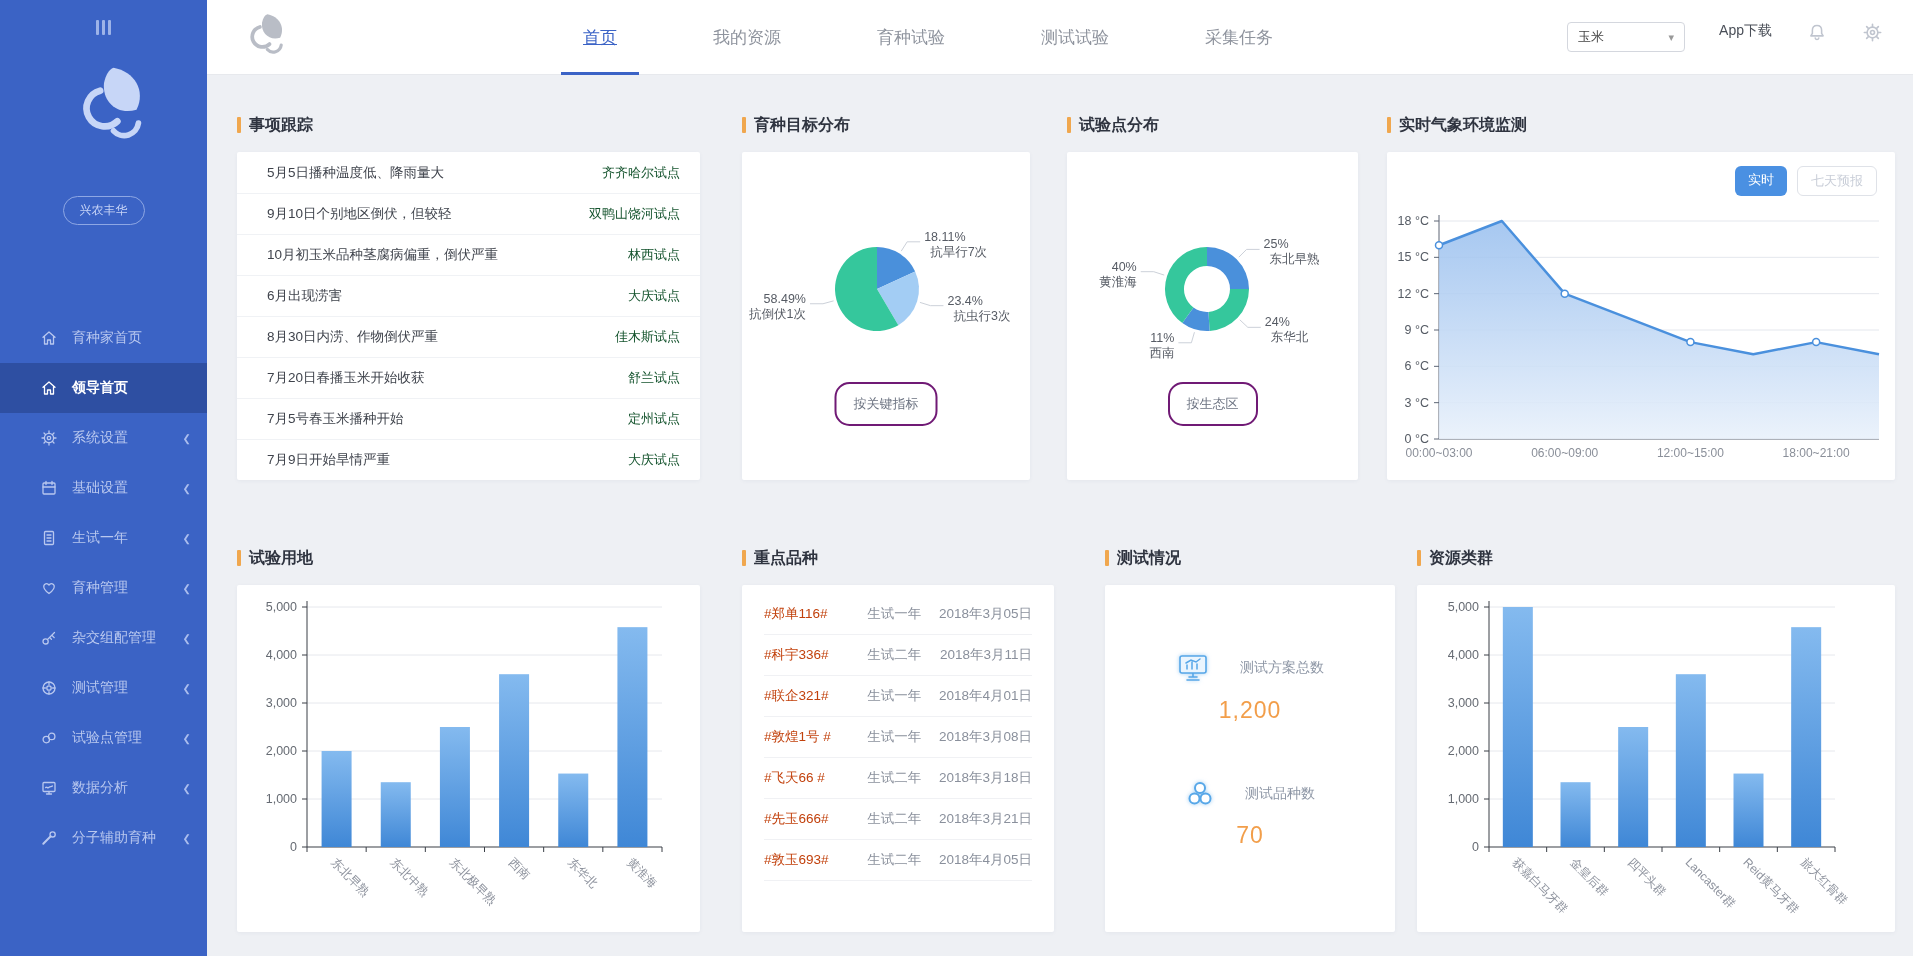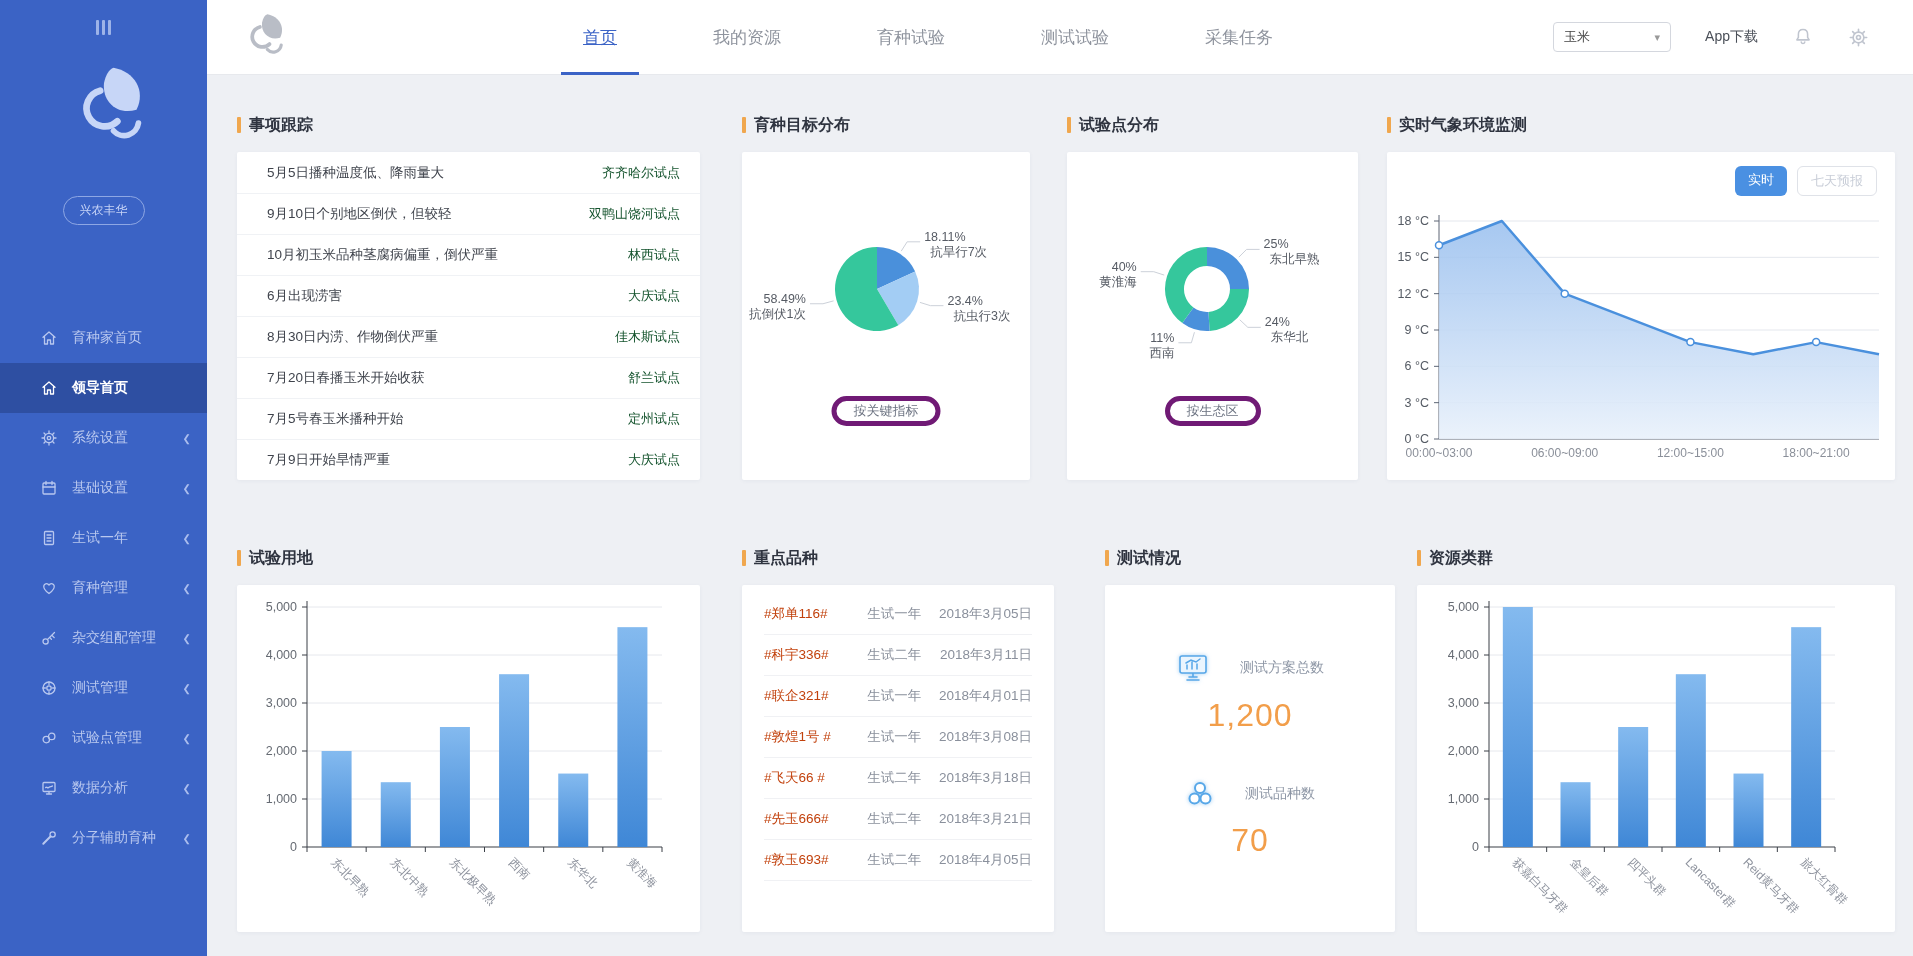--- a/index.html
+++ b/index.html
@@ -19,61 +19,61 @@
   .mi-icon svg { width:18px; height:18px; stroke:currentColor; fill:none; stroke-width:1.3; stroke-linecap:round; stroke-linejoin:round; }
   .mi-chevron { position:absolute; right:16px; font-size:10px; color:#aabdee; }
 
   
   .topbar { position:absolute; left:207px; top:0; width:1706px; height:75px; background:#fff; border-bottom:1px solid #e7e9ed; display:flex; align-items:center; }
   .top-logo { margin-left:28px; width:60px; flex:none; }
   .tabs { display:flex; height:75px; margin-left:240px; }
   .tab { position:relative; height:75px; line-height:75px; font-size:17px; color:#8f949e; margin:0 48px; cursor:pointer; white-space:nowrap; }
   .tab.active { color:#3b63c6;text-decoration:underline; }
   .tab.active::after { content:""; position:absolute; left:50%; transform:translateX(-50%); bottom:0; width:78px; height:3px; background:#3b63c6; }
-  .top-right { margin-left:auto; display:flex; align-items:center; gap:34px; padding-right:44px; }
+  .top-right { margin-left:auto; display:flex; gap:34px; padding-right:30px; }
   .crop-select { width:118px; height:30px; border:1px solid #d4d7de; border-radius:4px; display:flex; align-items:center; font-size:13px; color:#444; padding:0 10px; cursor:pointer; background:#fff; }
   .crop-select .caret { margin-left:auto; color:#999; font-size:11px; }
   .app-dl { font-size:14px; color:#4a4f58; cursor:pointer; }
   .top-ic { cursor:pointer; display:flex; }
   .top-ic svg { stroke:#c0c5cf; fill:none; stroke-width:1.4; stroke-linecap:round; stroke-linejoin:round; }
 
   
   .main { position:absolute; left:207px; top:75px; width:1706px; height:881px; background:#eef0f4; }
   .panel { position:absolute; }
   .p-title { display:flex; align-items:center; height:26px; font-size:16px; color:#2f3440; font-weight:bold; margin-bottom:14px; }
   .tmark { width:4px; height:16px; background:#f0a74e; border-radius:1px; margin-right:8px; }
   .card { position:relative; background:#fff; border-radius:2px; box-shadow:0 1px 4px rgba(30,50,90,.05); }
 
   
   .ev-row { height:41px; display:flex; align-items:center; padding:0 20px 0 30px; font-size:13.5px; border-top:1px solid #f0f2f5; cursor:default; }
   .ev-row:first-child { border-top:none; }
   .ev-text { color:#3f434c; }
   .ev-site { margin-left:auto; color:#14532d; font-size:13px; }
 
   
-  .pill-btn { position:absolute; left:50%; transform:translateX(-50%); bottom:54px; border:5px solid #701a75; color:#6b7280; background:#fff; border-radius:15px; font-size:13px; padding:1px 17px; cursor:pointer; white-space:nowrap; }
+  .pill-btn { position:absolute; left:50%; transform:translateX(-50%); bottom:54px; border:2px solid #701a75; color:#6b7280; background:#fff; border-radius:15px; font-size:13px; padding:11px 17px; cursor:pointer; white-space:nowrap; }
   .chart { position:absolute; inset:0; }
 
   
   .wx-toggle { position:absolute; top:14px; right:18px; display:flex; gap:10px; z-index:2; }
   .wx-btn { font-size:13px; border-radius:6px; padding:5px 13px; cursor:pointer; }
   .wx-btn.on { background:#4a90e2; color:#fff; }
   .wx-btn.off { background:#fff; color:#c9ced8; border:1px solid #dfe2e8; }
 
   
   .vt-row { height:41px; display:grid; grid-template-columns:1.25fr 1fr 1.35fr; align-items:center; margin:0 22px; border-bottom:1px solid #f0f1f4; font-size:13.5px; cursor:default; }
   .vt-name { color:#c2410c; }
   .vt-stage { color:#8a909c; text-align:center; }
   .vt-date { color:#8a909c; text-align:right; }
   .vt-wrap { padding-top:9px; }
 
   
   .stat { position:absolute; left:0; width:100%; text-align:center; }
   .stat-head { display:flex; align-items:center; justify-content:center; gap:30px; color:#8d96a5; font-size:14px; }
-  .stat-val { margin-top:14px; color:#f29e4a; font-size:32px; letter-spacing:1px; }
+  .stat-val { margin-top:14px; color:#f29e4a; font-size:23px; letter-spacing:1px; }
   .stat svg { filter:drop-shadow(0 0 2px rgba(90,170,235,.55)); }
 </style>
 </head>
 <body>
 
 <div class="app">
 
   <aside class="sidebar">
     <div class="collapse">
         <i></i>

